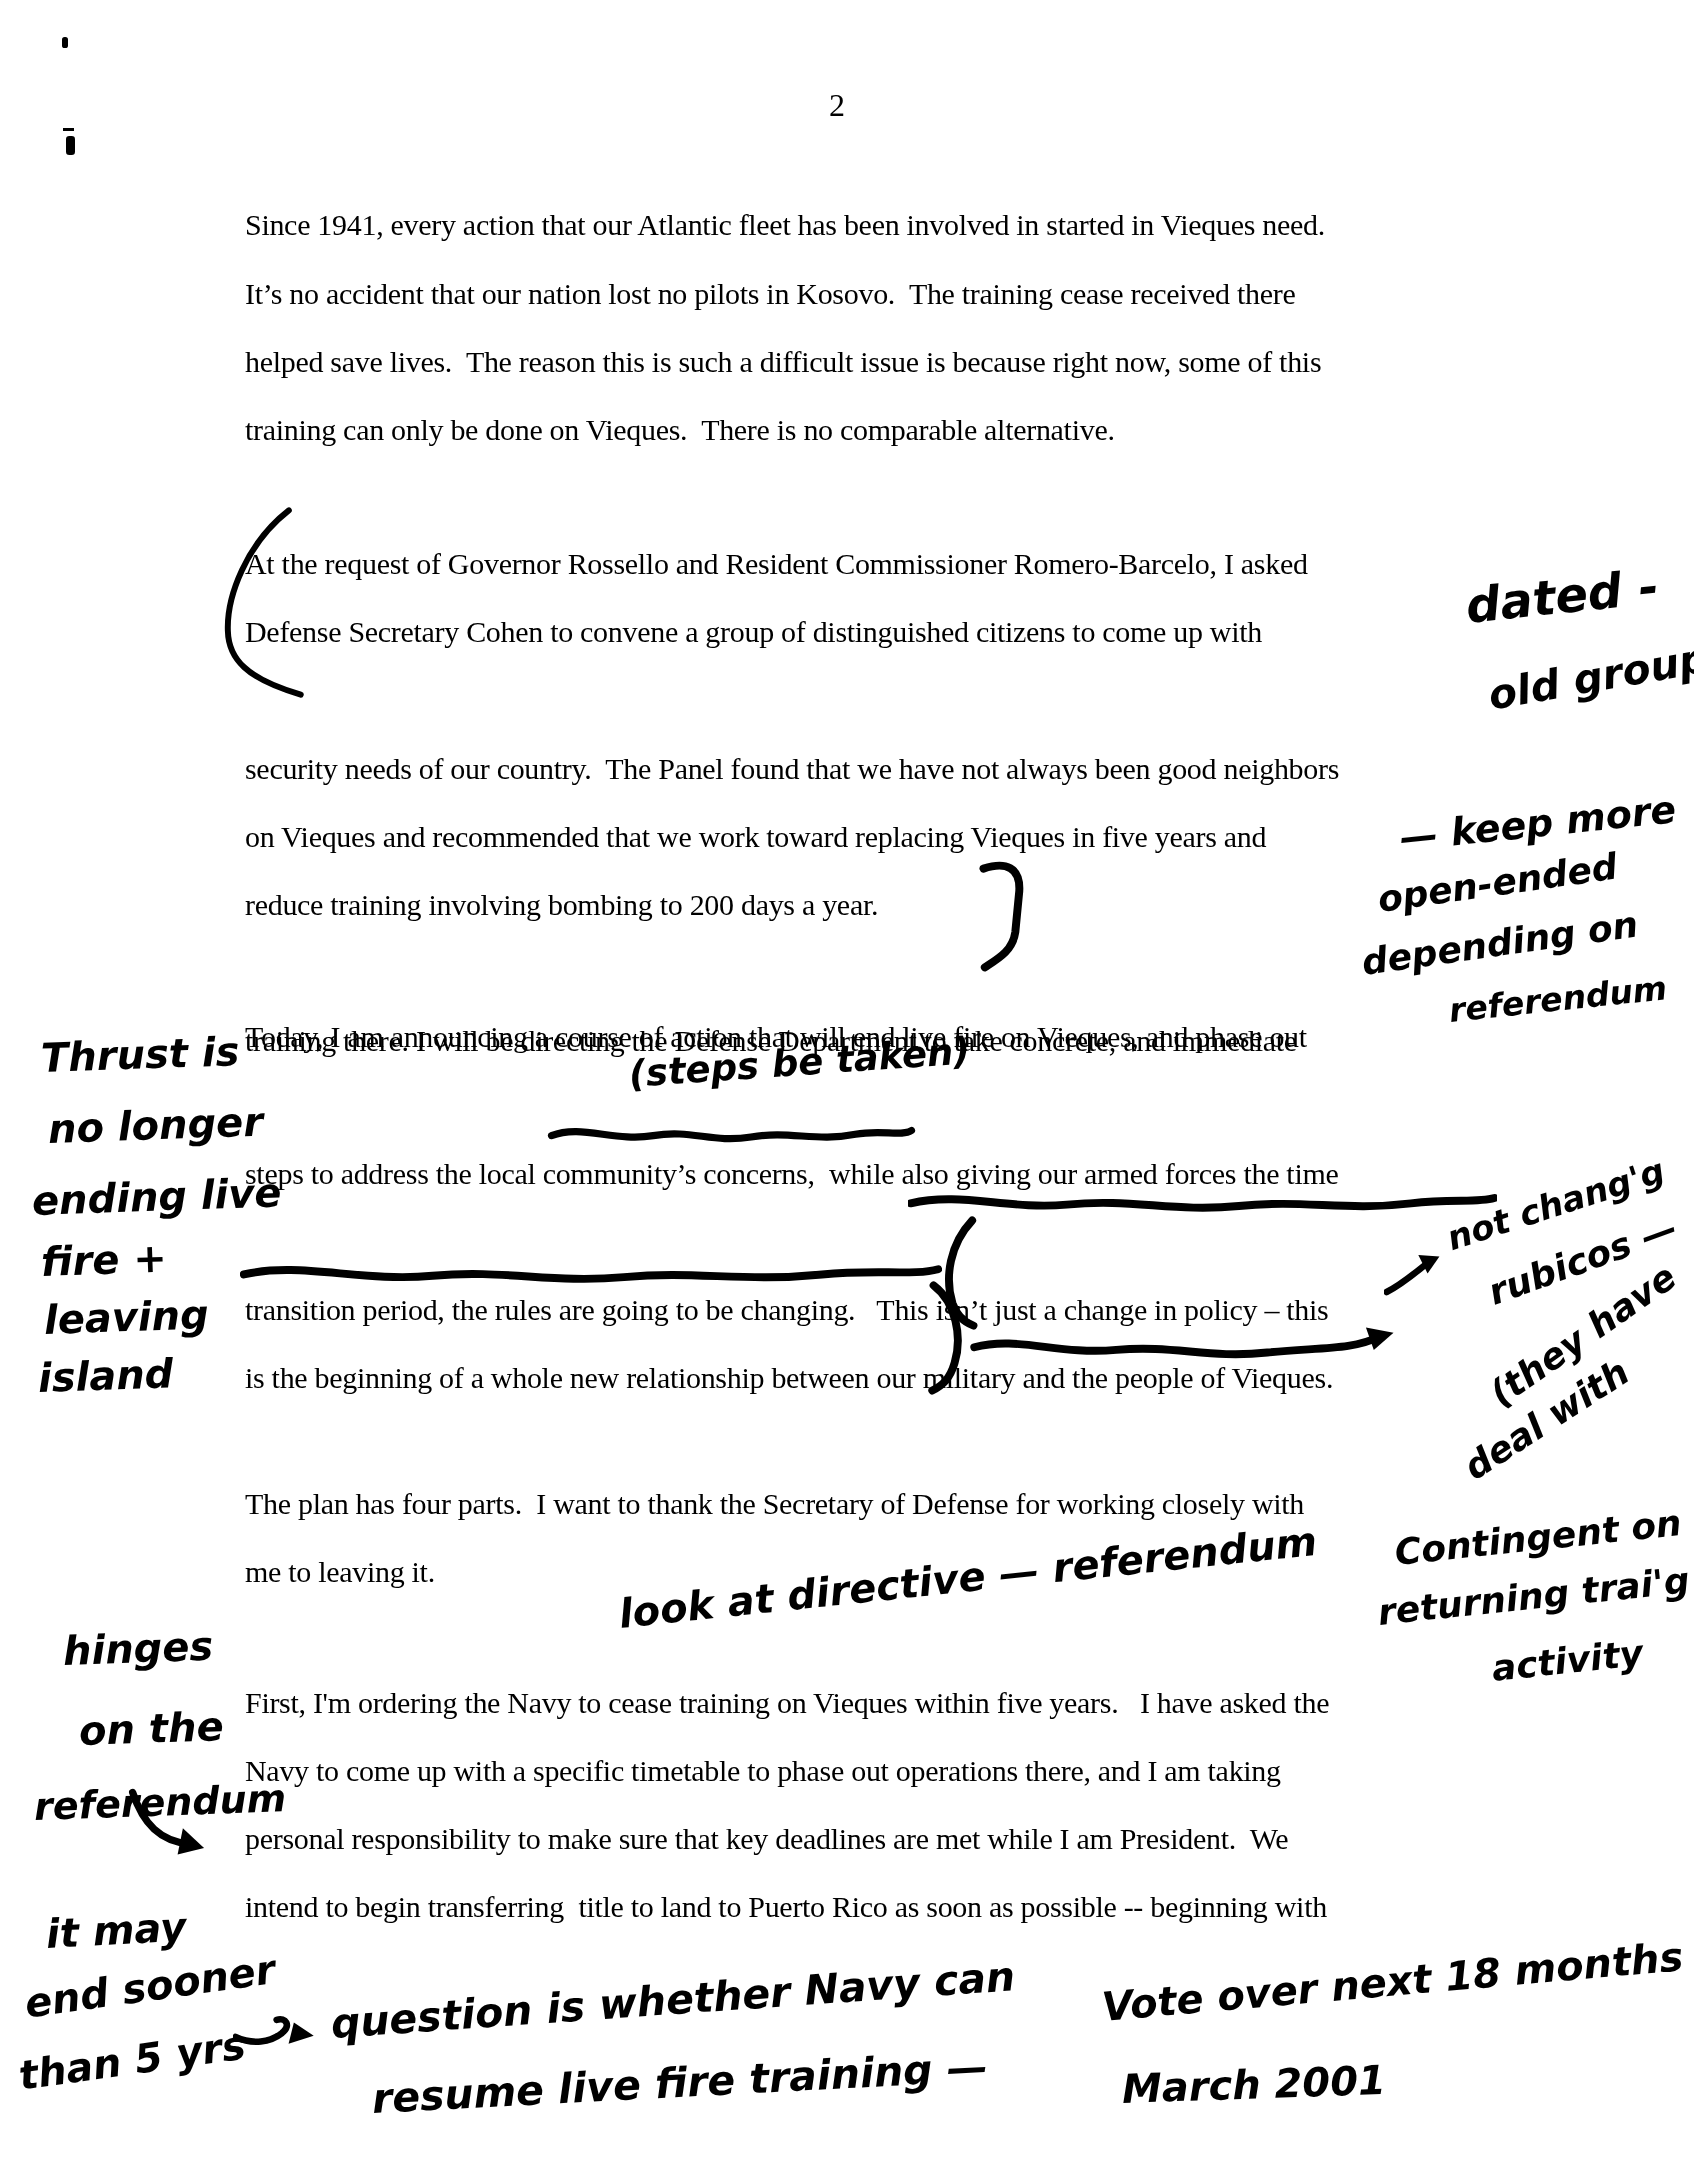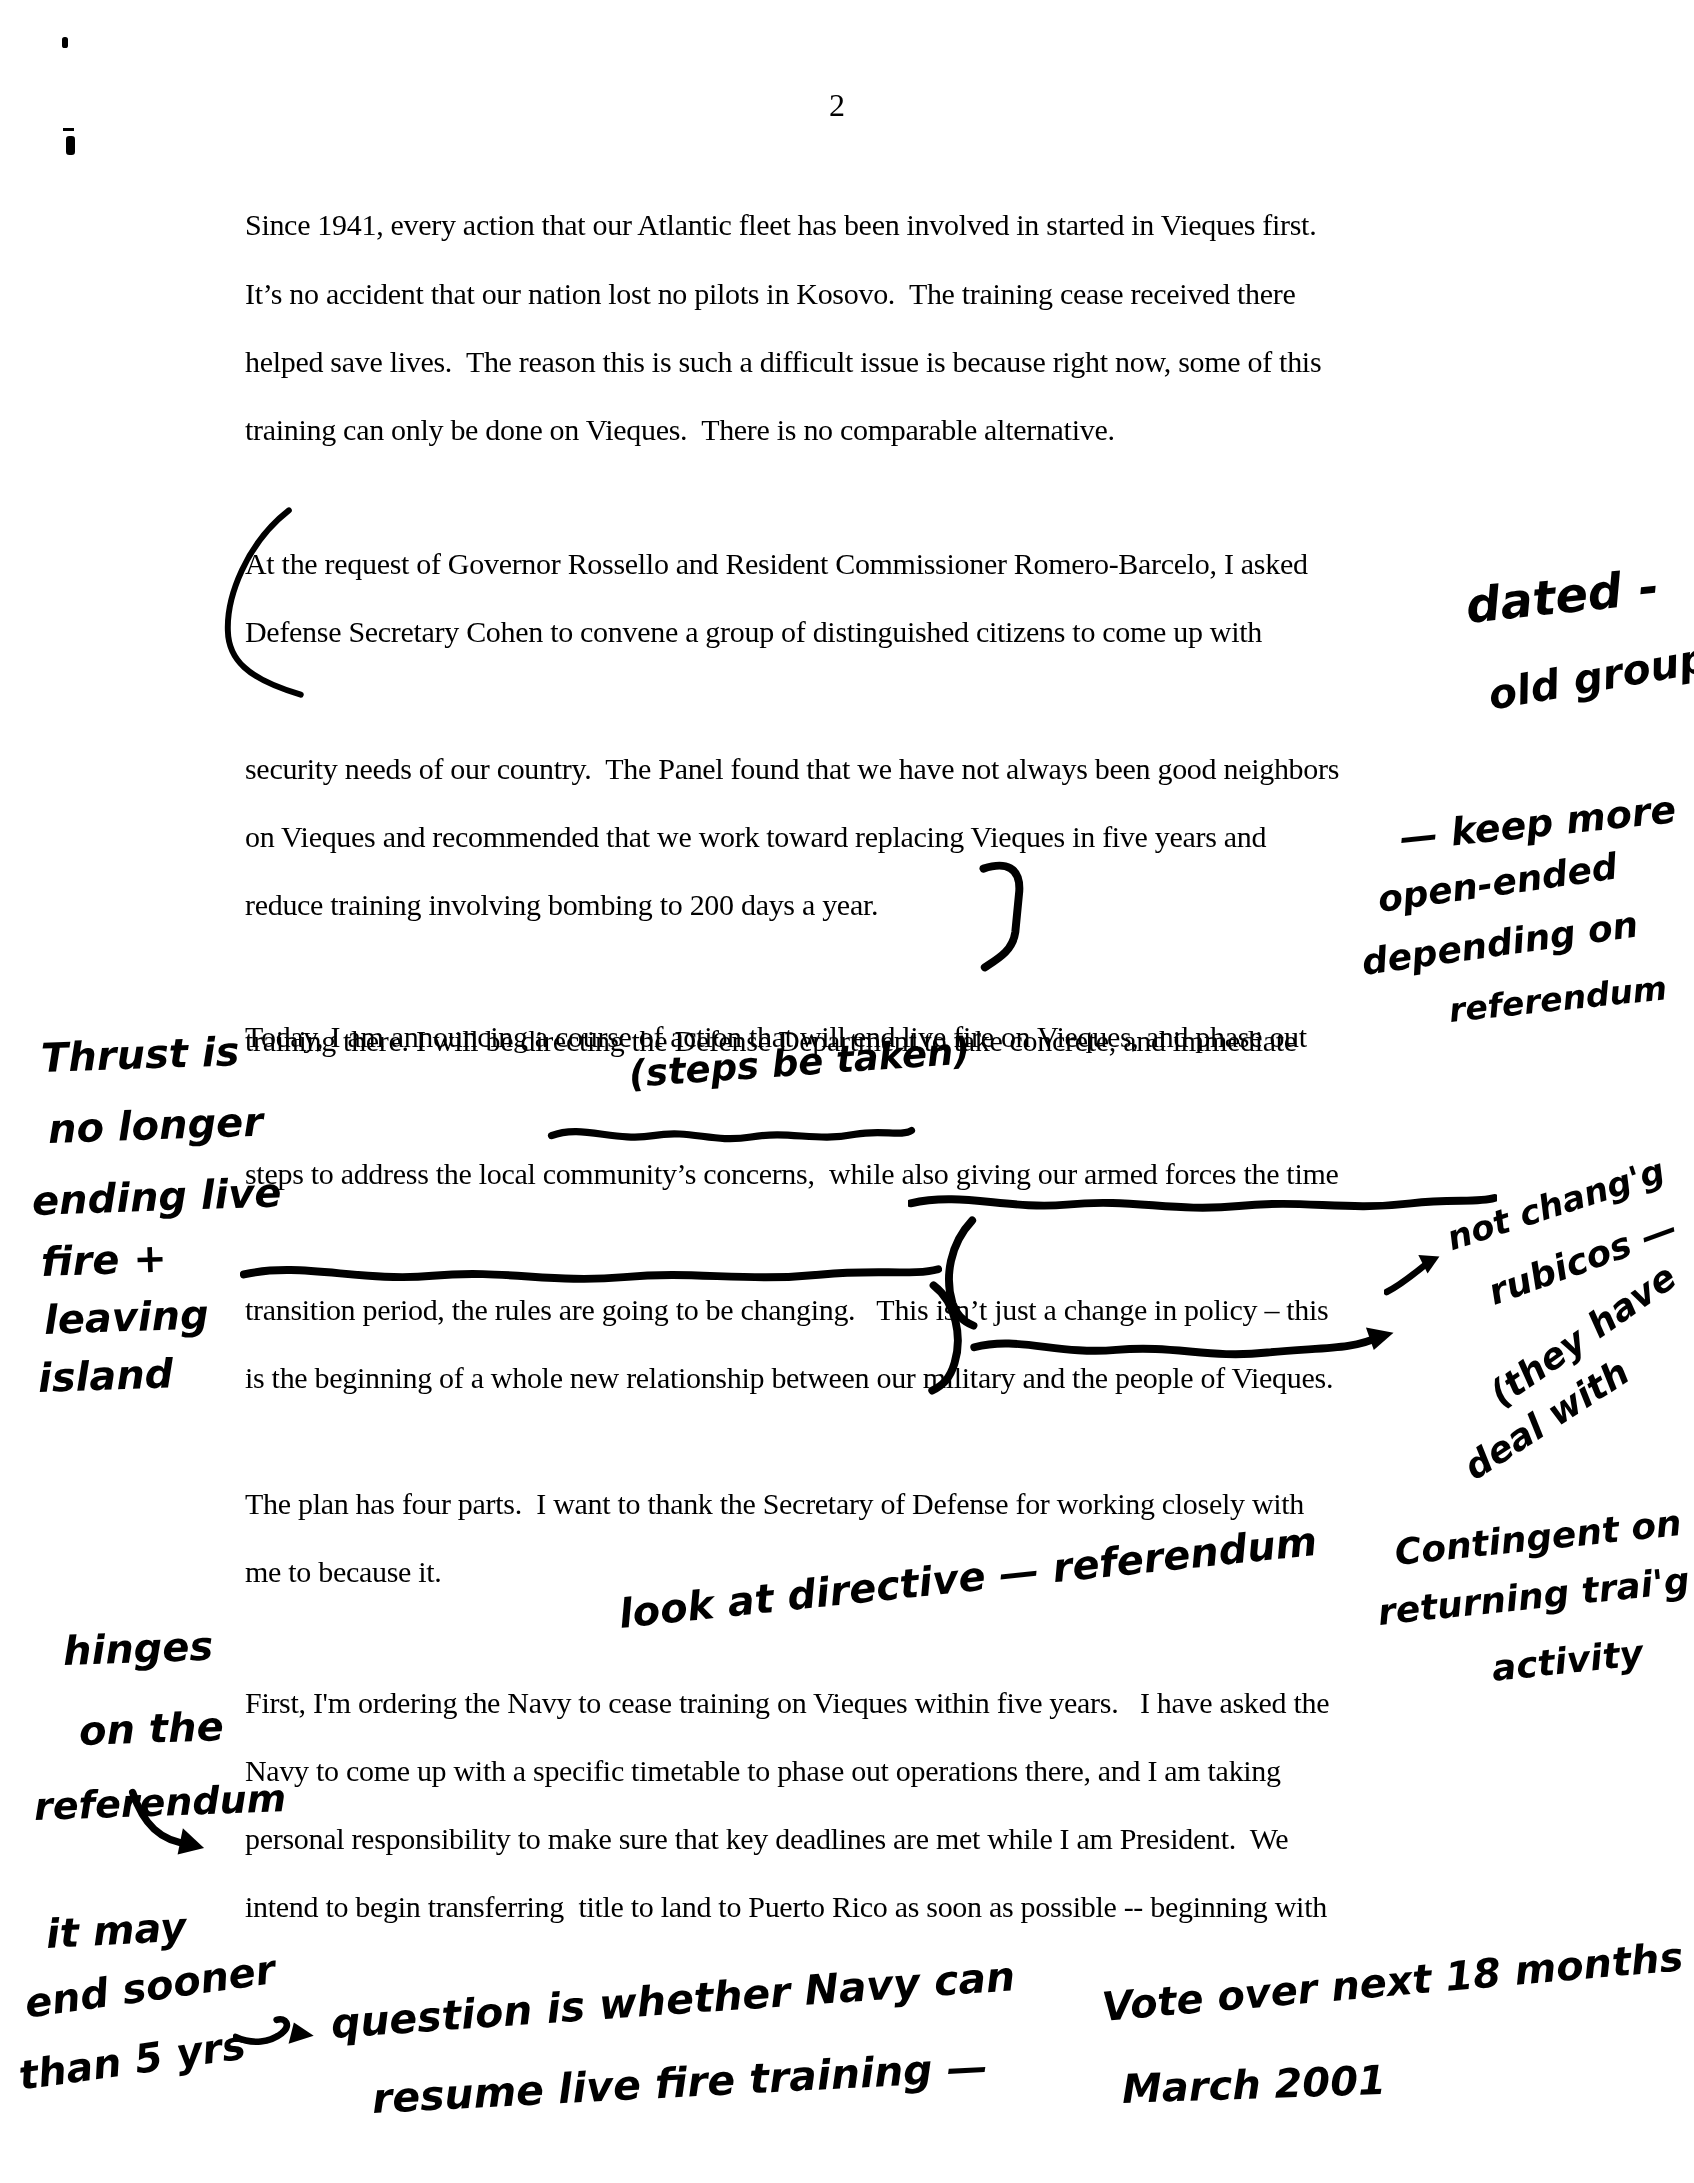--- a/index.html
+++ b/index.html
@@ -18,39 +18,39 @@
 <body>
 
 <div id="page">
 
   <div class="pageno" style="left:829px;top:87px;position:absolute;">2</div>
 
   <div class="speck" style="left:62px;top:37px;width:6px;height:10.6px;border-radius:2.6px;"></div>
   <div class="speck" style="left:63px;top:128px;width:10.6px;height:3.3px;"></div>
   <div class="speck" style="left:66px;top:136px;width:9.3px;height:18.5px;border-radius:3.3px;"></div>
 
-  <div class="t" style="top:210px">Since 1941, every action that our Atlantic fleet has been involved in started in Vieques first.</div>
+  <div class="t" style="top:210px">Since 1941, every action that our Atlantic fleet has been involved in started in Vieques need.</div>
   <div class="t" style="top:279px">It’s no accident that our nation lost no pilots in Kosovo.  The training cease received there</div>
   <div class="t" style="top:347px">helped save lives.  The reason this is such a difficult issue is because right now, some of this</div>
   <div class="t" style="top:415px">training can only be done on Vieques.  There is no comparable alternative.</div>
 
   <div class="t" style="top:549px">At the request of Governor Rossello and Resident Commissioner Romero-Barcelo, I asked</div>
   <div class="t" style="top:617px">Defense Secretary Cohen to convene a group of distinguished citizens to come up with</div>
   <div class="t" style="top:754px">security needs of our country.  The Panel found that we have not always been good neighbors</div>
   <div class="t" style="top:822px">on Vieques and recommended that we work toward replacing Vieques in five years and</div>
   <div class="t" style="top:890px">reduce training involving bombing to 200 days a year.</div>
 
   <div class="t" style="top:1022px">Today, I am announcing a course of action that will end live fire on Vieques, and phase out</div>
   <div class="t" style="top:1026px">training there. I will be directing the Defense Department to take concrete, and immediate</div>
   <div class="t" style="top:1159px">steps to address the local community’s concerns,  while also giving our armed forces the time</div>
   <div class="t" style="top:1295px">transition period, the rules are going to be changing.   This isn’t just a change in policy – this</div>
   <div class="t" style="top:1363px">is the beginning of a whole new relationship between our military and the people of Vieques.</div>
 
   <div class="t" style="top:1489px">The plan has four parts.  I want to thank the Secretary of Defense for working closely with</div>
-  <div class="t" style="top:1557px">me to because it.</div>
+  <div class="t" style="top:1557px">me to leaving it.</div>
 
   <div class="t" style="top:1688px">First, I'm ordering the Navy to cease training on Vieques within five years.   I have asked the</div>
   <div class="t" style="top:1756px">Navy to come up with a specific timetable to phase out operations there, and I am taking</div>
   <div class="t" style="top:1824px">personal responsibility to make sure that key deadlines are met while I am President.  We</div>
   <div class="t" style="top:1892px">intend to begin transferring  title to land to Puerto Rico as soon as possible -- beginning with</div>
 
   <svg class="mark" style="left:208px;top:505px;" width="106" height="199" viewBox="0 0 160 300">
     <path d="M122,8 C58,58 28,138 30,190 C31,232 58,262 140,286" stroke-width="9"></path>
   </svg>
 

